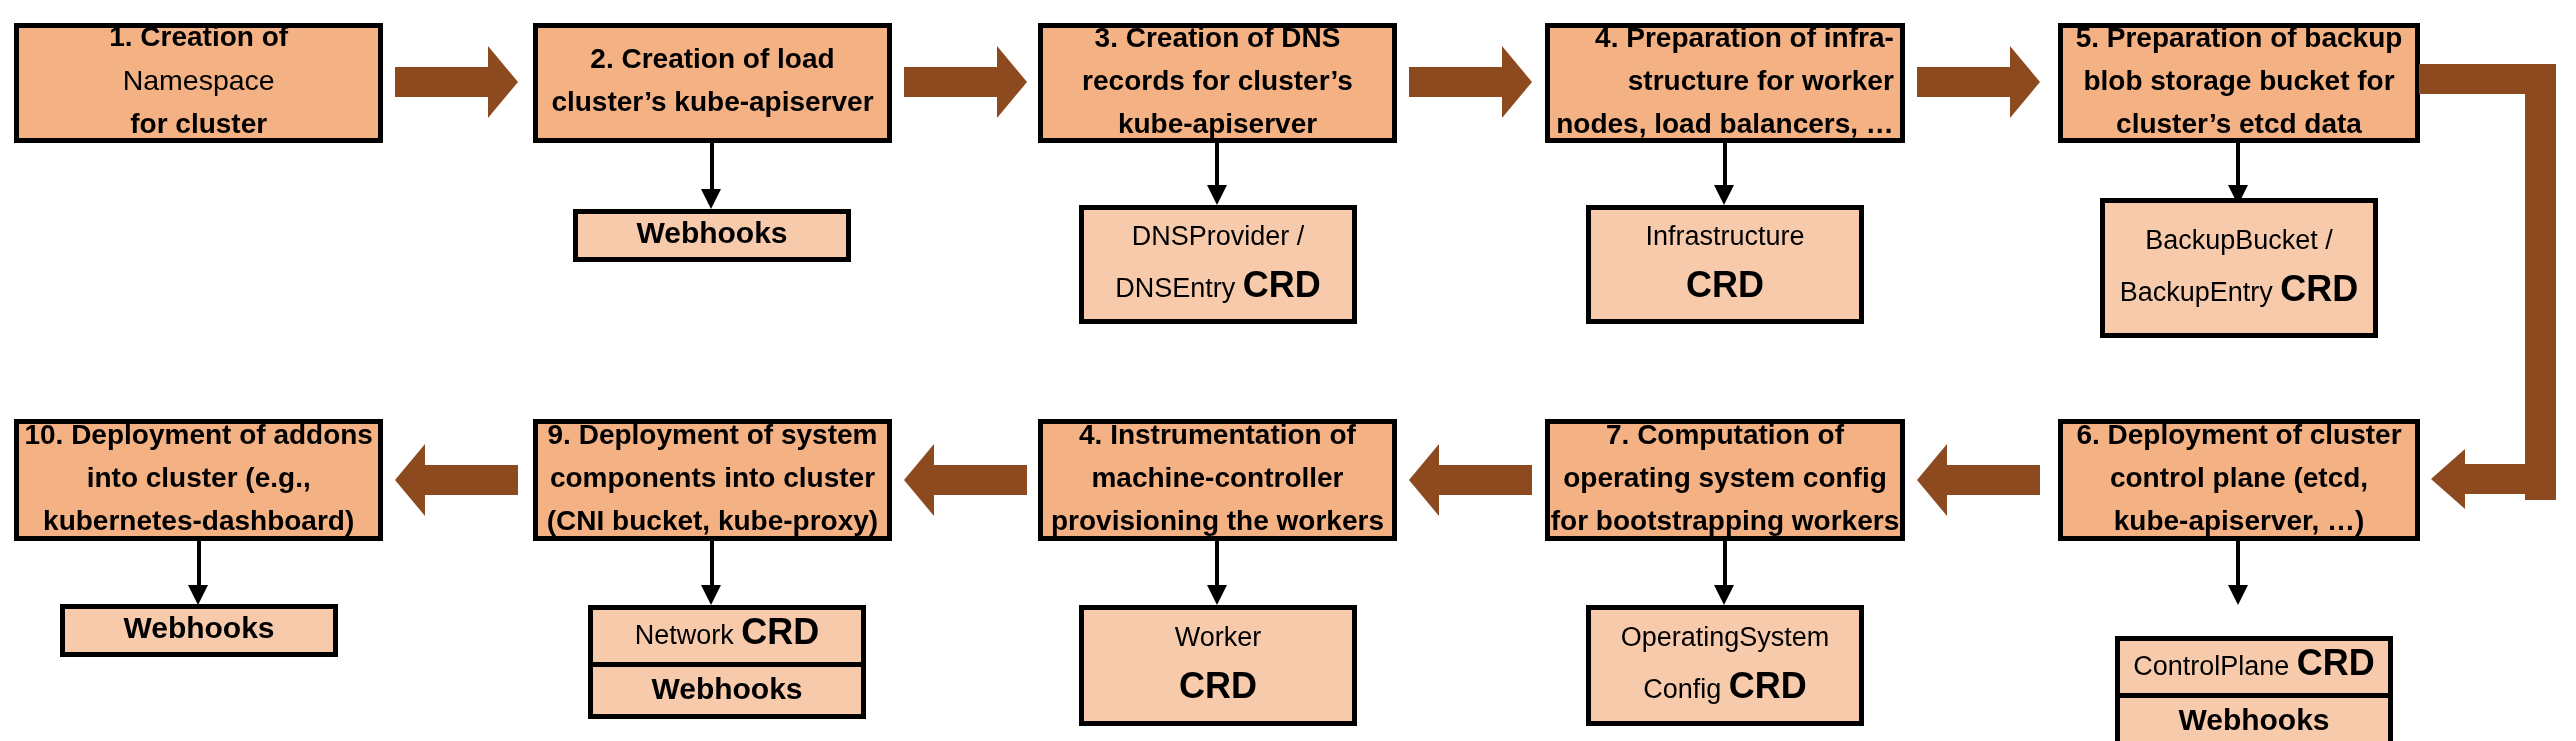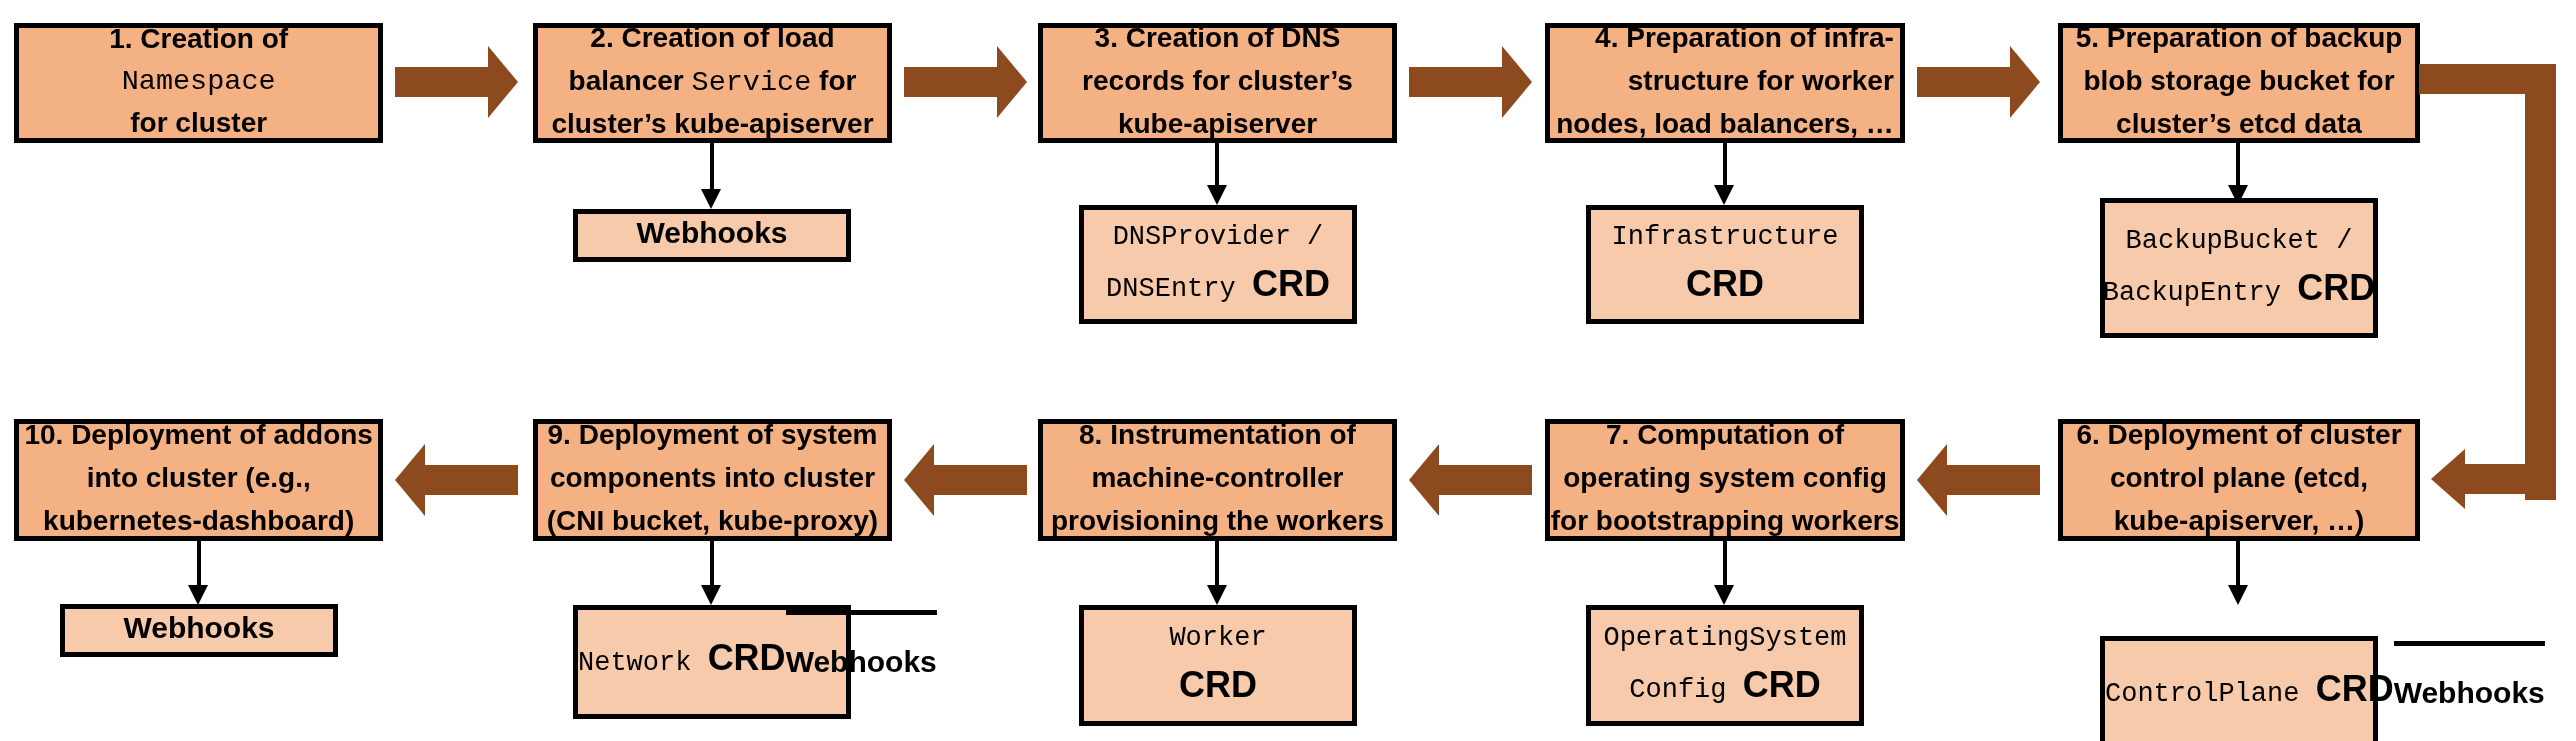--- a/index.html
+++ b/index.html
@@ -15,36 +15,36 @@
     font-family:"Liberation Sans",sans-serif;overflow:hidden;
   }
   
   .main-box{
     position:absolute;box-sizing:border-box;
     background:var(--box-fill);border:5.7px solid var(--ink);
     display:flex;align-items:center;justify-content:center;text-align:center;
   }
   .main-box .tline{line-height:38px;white-space:nowrap;}
   .seg-sans{font-family:"Liberation Sans",sans-serif;font-weight:700;font-size:28px;color:var(--ink);}
-  .seg-mono{font-family:Liberation Mono, monospace;font-weight:400;font-size:28.5px;color:var(--ink);}
+  .seg-mono{font-family:Liberation Sans, sans-serif;font-weight:400;font-size:28.5px;color:var(--ink);}
   .seg-crd{font-family:"Liberation Sans",sans-serif;font-weight:700;font-size:36px;color:var(--ink);}
   
   .sub-box{
     position:absolute;box-sizing:border-box;
     background:var(--sub-fill);border:5px solid var(--ink);
     display:flex;flex-direction:column;align-items:center;justify-content:center;text-align:center;
   }
   .sub-box .tline{line-height:44px;white-space:nowrap;}
   .sub-box .seg-mono{font-size:27px;}
   .sub-box .seg-sans{font-size:30px;}
   
   .stack{
     position:absolute;box-sizing:border-box;
     background:var(--sub-fill);border:5px solid var(--ink);
-    display:flex;
+    display:flex;flex-direction:column;margin-left:15px;
   }
   .stack .cell{
     flex:1;display:flex;align-items:center;justify-content:center;text-align:center;
   }
   .stack .cell + .cell{border-top:5px solid var(--ink);}
   .stack .tline{line-height:43px;white-space:nowrap;}
   .stack .seg-mono{font-size:27px;}
   .stack .seg-sans{font-size:30px;}
   
   .cline{position:absolute;width:3.6px;background:var(--ink);}
@@ -84,21 +84,20 @@
   <div class="main-box" style="left:14.2px;top:23px;width:369px;height:120px;">
     <div>
         <div class="tline"><span class="seg-sans">1. Creation of</span></div>
         <div class="tline"><span class="seg-mono">Namespace</span></div>
         <div class="tline"><span class="seg-sans">for cluster</span></div>
       </div>
   </div>
   <div class="main-box" style="left:533px;top:23px;width:359px;height:120px;">
     <div>
         <div class="tline"><span class="seg-sans">2. Creation of load</span></div>
-        <div class="tline"><span class="seg-sans">balancer </span><span class="seg-mono">Service</span><span class="seg-sans"> for</span></div>
         <div class="tline"><span class="seg-sans">cluster’s kube-apiserver</span></div>
       </div>
   </div>
   <div class="main-box" style="left:1038px;top:23px;width:359px;height:120px;">
     <div>
         <div class="tline"><span class="seg-sans">3. Creation of DNS</span></div>
         <div class="tline"><span class="seg-sans">records for cluster’s</span></div>
         <div class="tline"><span class="seg-sans">kube-apiserver</span></div>
       </div>
   </div>
@@ -126,21 +125,21 @@
   </div>
   <div class="main-box" style="left:1545px;top:419px;width:360px;height:122px;text-align:center;">
     <div>
         <div class="tline"><span class="seg-sans">7. Computation of</span></div>
         <div class="tline"><span class="seg-sans">operating system config</span></div>
         <div class="tline"><span class="seg-sans">for bootstrapping workers</span></div>
       </div>
   </div>
   <div class="main-box" style="left:1038px;top:419px;width:359px;height:122px;">
     <div>
-        <div class="tline"><span class="seg-sans">8. Instrumentation of</span></div>
+        <div class="tline"><span class="seg-sans">4. Instrumentation of</span></div>
         <div class="tline"><span class="seg-sans">machine-controller</span></div>
         <div class="tline"><span class="seg-sans">provisioning the workers</span></div>
       </div>
   </div>
   <div class="main-box" style="left:533px;top:419px;width:359px;height:122px;">
     <div>
         <div class="tline"><span class="seg-sans">9. Deployment of system</span></div>
         <div class="tline"><span class="seg-sans">components into cluster</span></div>
         <div class="tline"><span class="seg-sans">(CNI bucket, kube-proxy)</span></div>
       </div>

